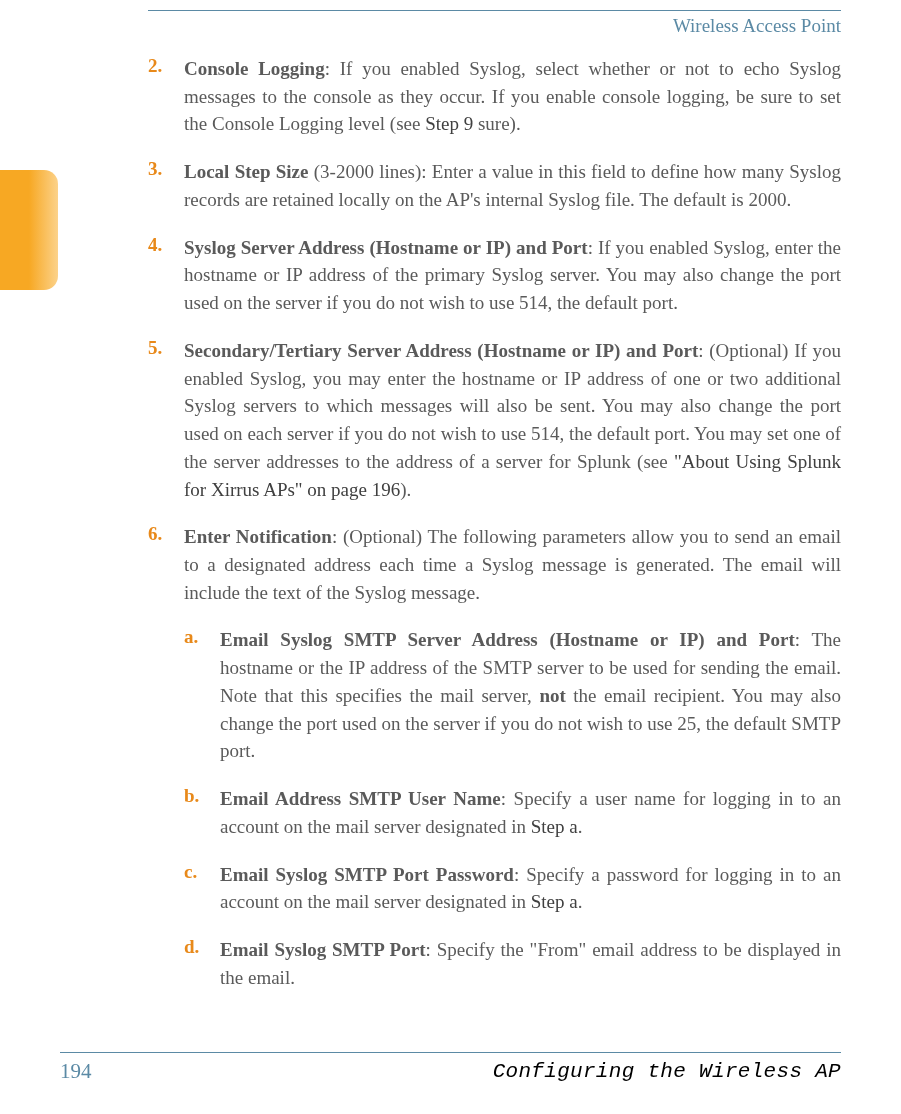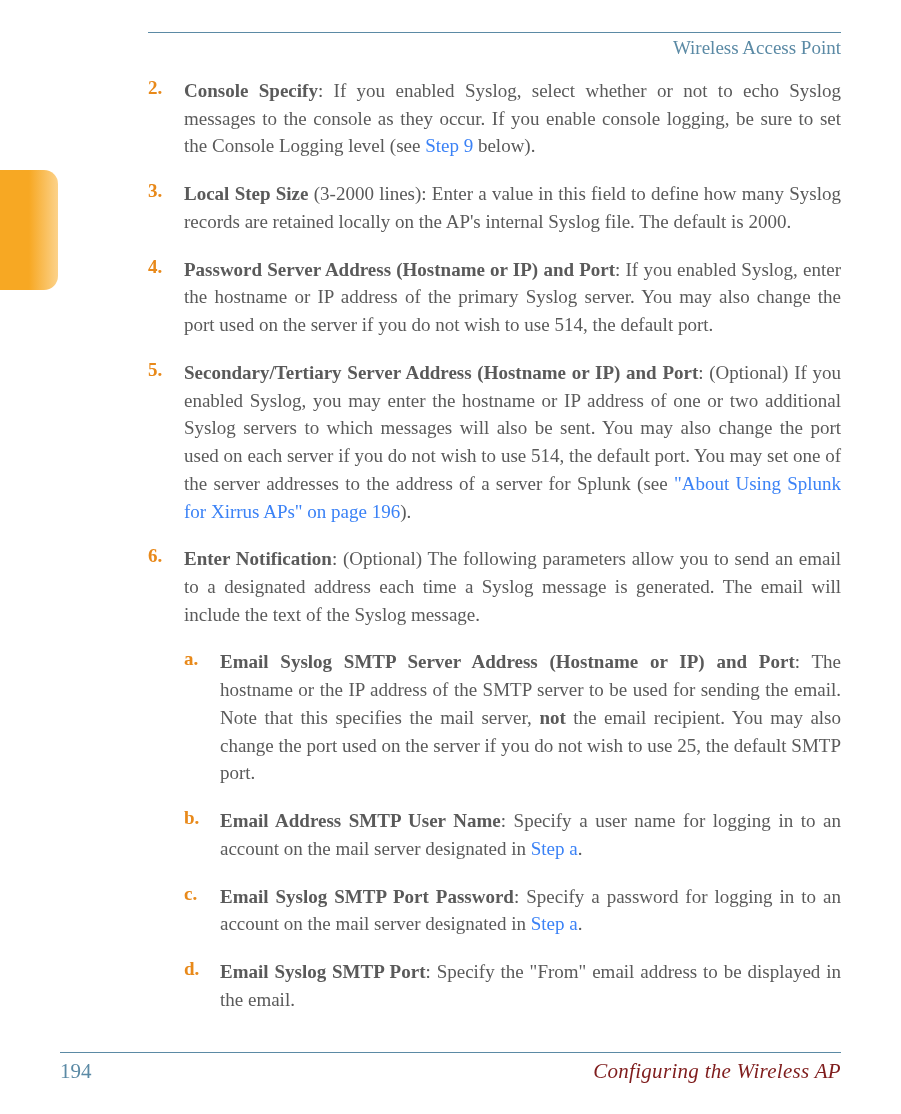--- a/index.html
+++ b/index.html
@@ -5,21 +5,21 @@
     * { box-sizing: border-box; margin: 0; padding: 0; }
     body {
       font-family: "Palatino Linotype", Palatino, "Book Antiqua", Georgia, serif;
       width: 901px;
       height: 1114px;
       background: #fff;
       color: #5a5a5a;
       position: relative;
     }
     .page {
-      padding: 32px 60px 0 60px;
+      padding: 10px 60px 0 60px;
       position: relative;
     }
     .header-line {
       border-top: 1px solid #5b8aa5;
       margin-left: 88px;
       margin-bottom: 4px;
     }
     .header-title {
       text-align: right;
       color: #5b8aa5;
@@ -59,21 +59,21 @@
       text-align: left;
     }
     .body-text {
       flex: 1;
       color: #5a5a5a;
       font-size: 19px;
       line-height: 1.46;
       text-align: justify;
     }
     .body-text .bold { font-weight: bold; }
-    .body-text .link { color: #3b82f6; }
+    .body-text .link { color: #404040; }
     .sub-list {
       margin-left: 36px;
     }
     .sub-item {
       margin-bottom: 20px;
       display: flex;
     }
     .footer {
       position: absolute;
       left: 60px;
@@ -87,56 +87,56 @@
     .footer-row {
       display: flex;
       justify-content: space-between;
       align-items: center;
     }
     .page-num {
       color: #5b8aa5;
       font-size: 21px;
     }
     .footer-title {
-      color: #7f1d1d;
+      color: #000000;
       font-size: 21px;
-      font-family: Liberation Serif, serif;
+      font-family: Liberation Mono, monospace;
       font-style: italic;
       letter-spacing: 0.3px;
     }
   </style>
 </head>
 <body>
 
 <div class="tab"></div>
 
 <div class="page">
   <div class="header-line"></div>
   <div class="header-title">Wireless Access Point</div>
 
   <div class="content">
 
     <div class="list-item">
       <div class="marker">2.</div>
       <div class="body-text">
-        <span class="bold">Console Specify</span><span>: If you enabled Syslog, select whether or not to echo Syslog messages to the console as they occur. If you enable console logging, be sure to set the Console Logging level (see </span><span class="link">Step 9</span><span> below).</span>
+        <span class="bold">Console Logging</span><span>: If you enabled Syslog, select whether or not to echo Syslog messages to the console as they occur. If you enable console logging, be sure to set the Console Logging level (see </span><span class="link">Step 9</span><span> sure).</span>
       </div>
     </div>
 
     <div class="list-item">
       <div class="marker">3.</div>
       <div class="body-text">
         <span class="bold">Local Step Size</span><span> (3-2000 lines): Enter a value in this field to define how many Syslog records are retained locally on the AP's internal Syslog file. The default is 2000.</span>
       </div>
     </div>
 
     <div class="list-item">
       <div class="marker">4.</div>
       <div class="body-text">
-        <span class="bold">Password Server Address (Hostname or IP) and Port</span><span>: If you enabled Syslog, enter the hostname or IP address of the primary Syslog server. You may also change the port used on the server if you do not wish to use 514, the default port.</span>
+        <span class="bold">Syslog Server Address (Hostname or IP) and Port</span><span>: If you enabled Syslog, enter the hostname or IP address of the primary Syslog server. You may also change the port used on the server if you do not wish to use 514, the default port.</span>
       </div>
     </div>
 
     <div class="list-item">
       <div class="marker">5.</div>
       <div class="body-text">
         <span class="bold">Secondary/Tertiary Server Address (Hostname or IP) and Port</span><span>: (Optional) If you enabled Syslog, you may enter the hostname or IP address of one or two additional Syslog servers to which messages will also be sent. You may also change the port used on each server if you do not wish to use 514, the default port. You may set one of the server addresses to the address of a server for Splunk (see </span><span class="link">"About Using Splunk for Xirrus APs" on page 196</span><span>).</span>
       </div>
     </div>
 

